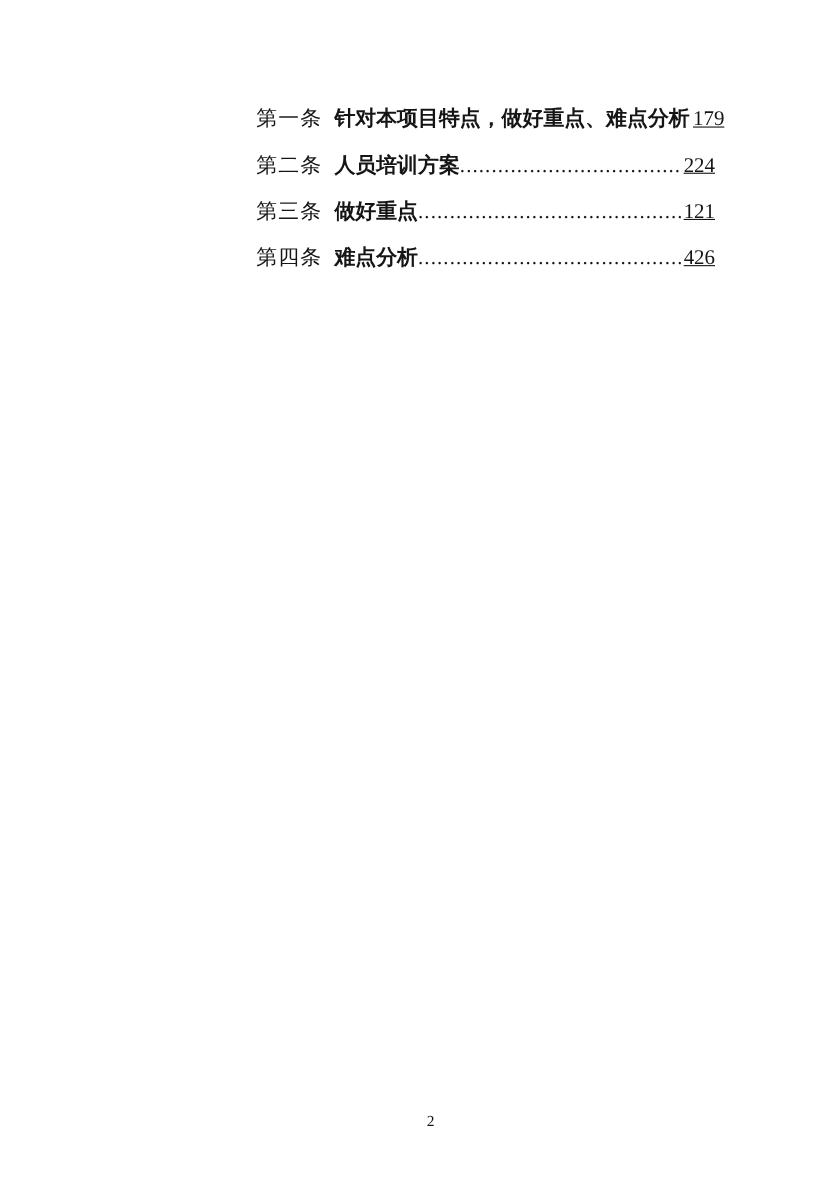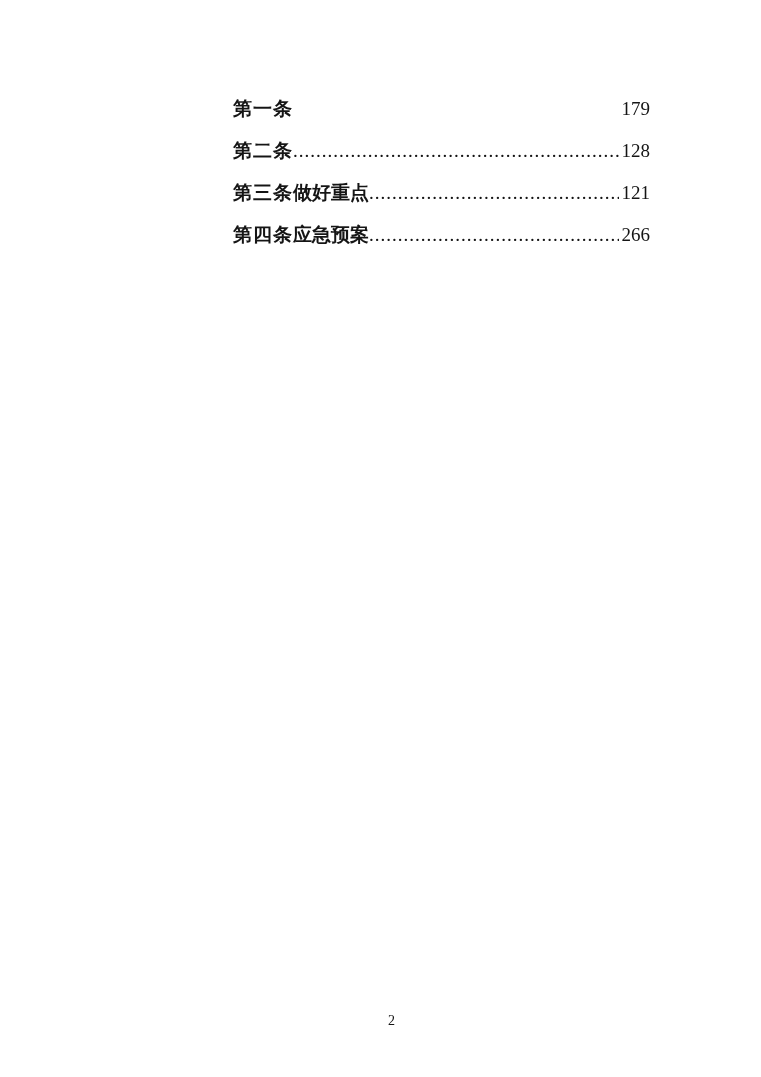--- a/index.html
+++ b/index.html
@@ -26,40 +26,42 @@
   .toc-row {
     display: flex;
     align-items: baseline;
     height: 42px;
     line-height: 42px;
     white-space: nowrap;
     font-size: 19px;
   }
   .toc-label {
     flex: 0 0 auto;
-    font-weight: 700;
+    margin-right: 11px;
+    font-weight: 400;
     letter-spacing: 1px;
   }
   .toc-title {
     flex: 0 0 auto;
     font-weight: 700;
   }
   .toc-leader {
     flex: 1 1 auto;
     min-width: 0;
     overflow: hidden;
     white-space: nowrap;
     font-size: 19px;
     letter-spacing: 1px;
     font-weight: 400;
   }
   .toc-page {
     flex: 0 0 auto;
     padding-left: 3px;
     font-weight: 400;
+    text-decoration: underline;
   }
   .footer {
     position: absolute;
     left: 0;
     right: 0;
     top: 1012px;
     text-align: center;
     font-size: 14px;
     line-height: 18px;
     padding-left: 22px; 
@@ -67,42 +69,44 @@
 </style>
 </head>
 <body>
 
 <div class="page">
 
   <div class="toc">
 
     <div class="toc-row">
       <span class="toc-label">第一条</span>
+      <span class="toc-title">针对本项目特点，做好重点、难点分析</span>
       <span class="toc-leader" style="visibility: hidden;"></span>
       <span class="toc-page">179</span>
     </div>
 
     <div class="toc-row">
       <span class="toc-label">第二条</span>
+      <span class="toc-title">人员培训方案</span>
       <span class="toc-leader">........................................................................................................................................................................................................</span>
-      <span class="toc-page">128</span>
+      <span class="toc-page">224</span>
     </div>
 
     <div class="toc-row">
       <span class="toc-label">第三条</span>
       <span class="toc-title">做好重点</span>
       <span class="toc-leader">........................................................................................................................................................................................................</span>
       <span class="toc-page">121</span>
     </div>
 
     <div class="toc-row">
       <span class="toc-label">第四条</span>
-      <span class="toc-title">应急预案</span>
+      <span class="toc-title">难点分析</span>
       <span class="toc-leader">........................................................................................................................................................................................................</span>
-      <span class="toc-page">266</span>
+      <span class="toc-page">426</span>
     </div>
 
   </div>
 
   <div class="footer">
     <span>2</span>
   </div>
 
 </div>
 

